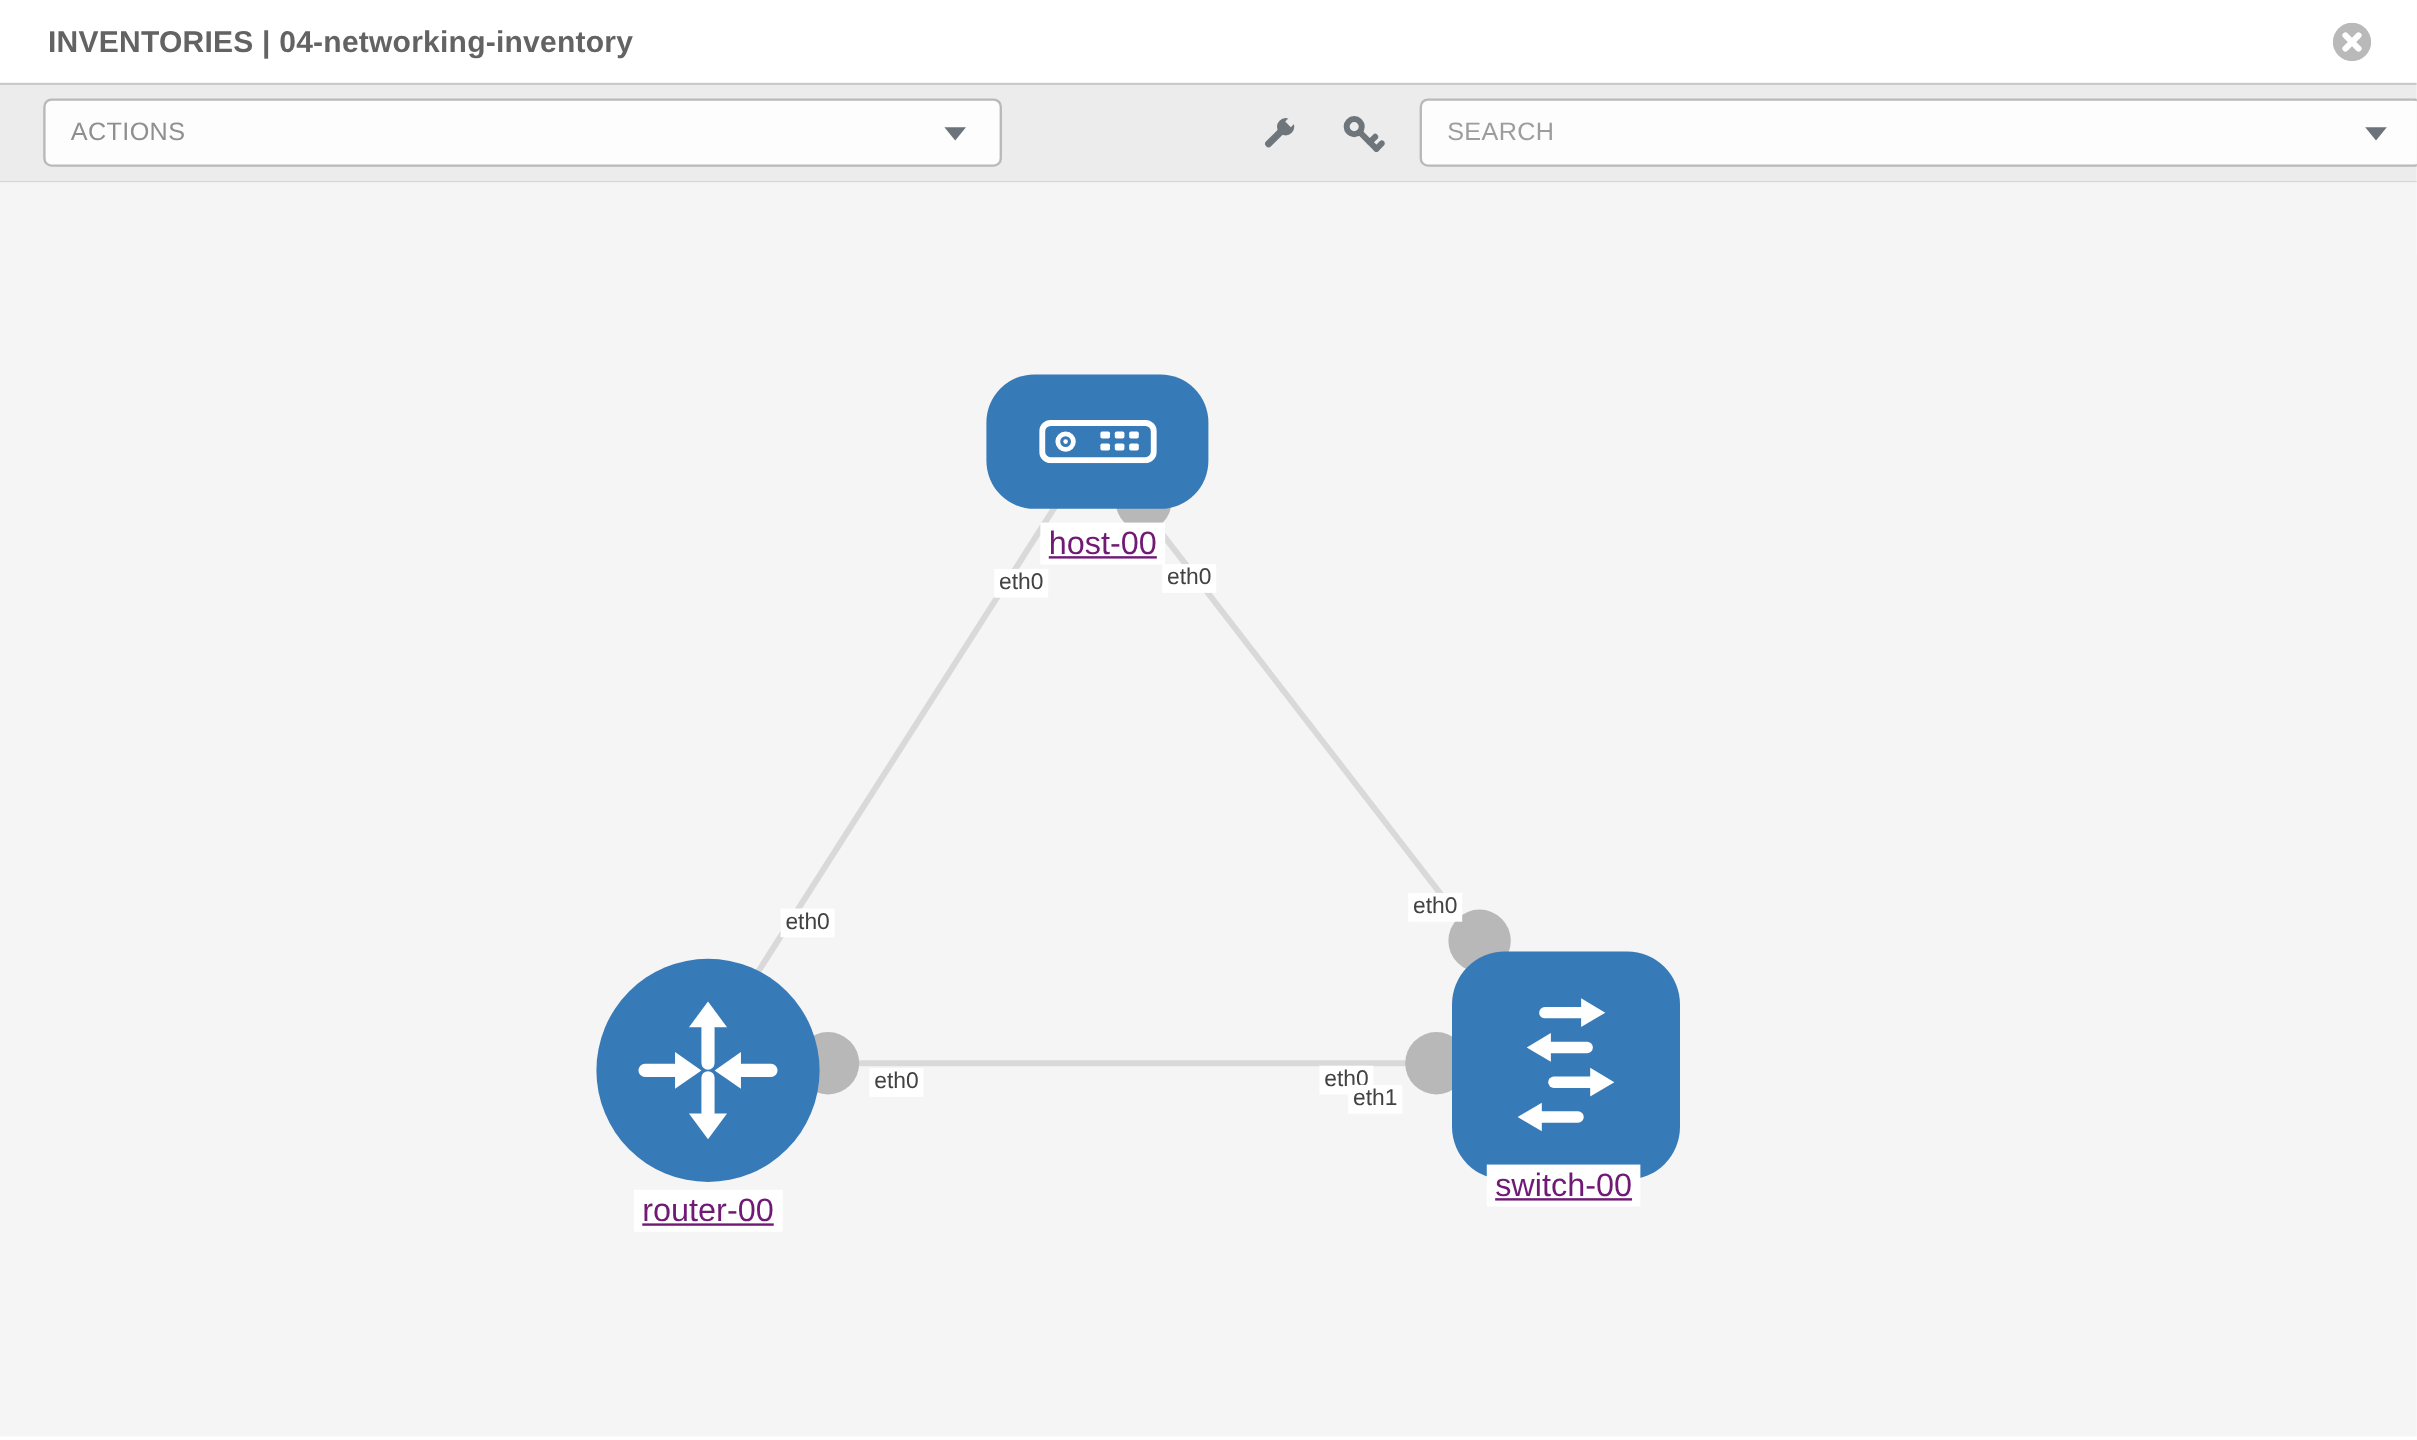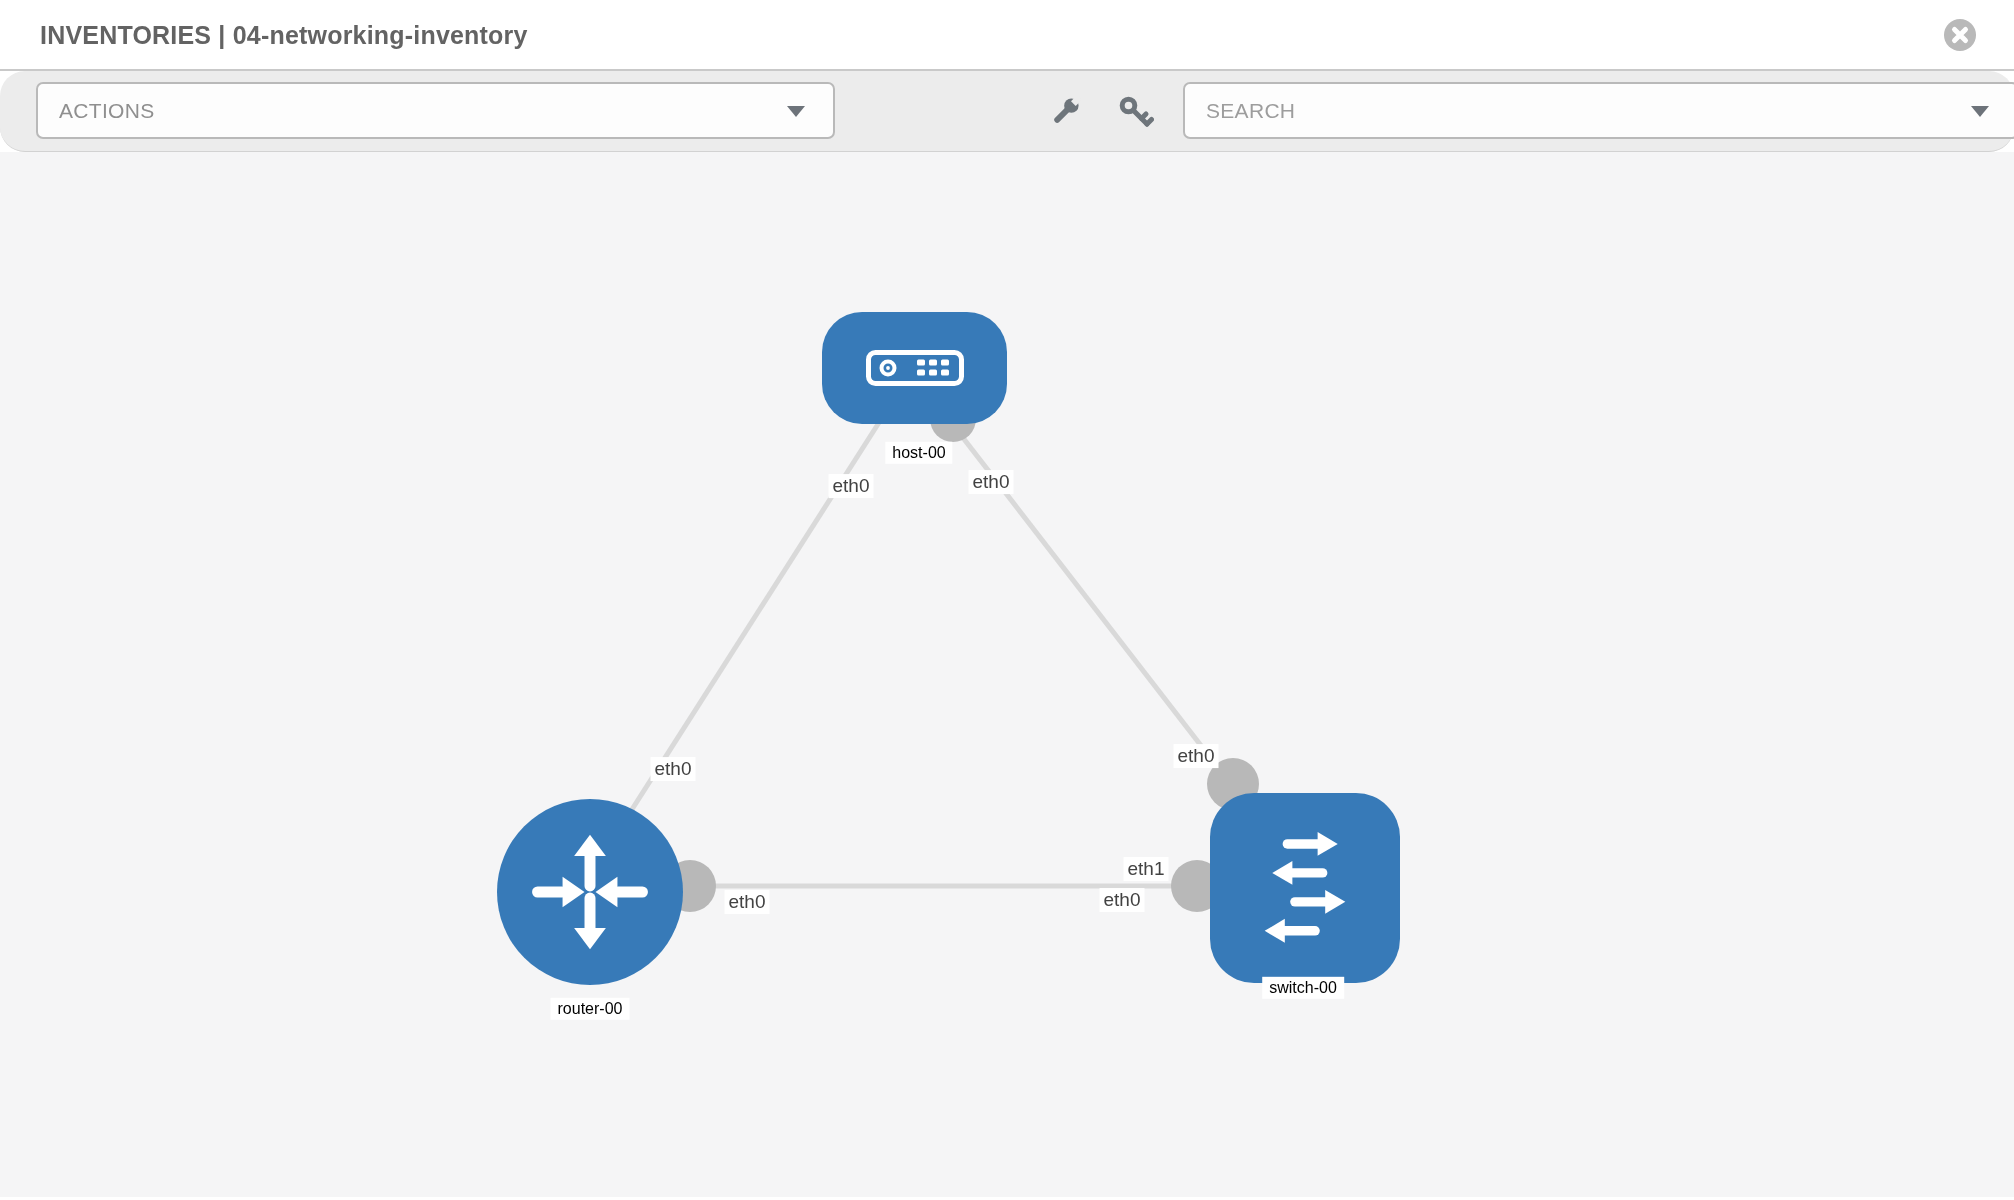--- a/index.html
+++ b/index.html
@@ -13,21 +13,21 @@
 
   
   .header { position: relative; height: 71px; background: #fff; border-bottom: 2px solid #c9c9c9; }
   .title {
     position: absolute; left: 40px; top: 0; line-height: 71px;
     font-size: 25px; font-weight: bold; color: #636363; letter-spacing: .2px;
   }
   .close-btn { position: absolute; left: 1944px; top: 19px; width: 32px; height: 32px; }
 
   
-  .toolbar { position: relative; height: 81px; background: #ececec; border-bottom: 1px solid #d2d2d2; border-radius: 25px; }
+  .toolbar { position: relative; height: 81px; background: #ececec; border-bottom: 1px solid #d2d2d2; }
   .dropdown {
     position: absolute; top: 11px; height: 57px;
     background: #fdfdfd; border: 2px solid #b9b9b9; border-radius: 7px;
     font-size: 21px; cursor: pointer;
   }
   .dropdown.actions { left: 36px; width: 799px; color: #8f8f8f; }
   .dropdown.search  { left: 1183px; width: 836px; color: #9d9d9d; }
   .dd-label { position: absolute; left: 21px; top: 50%; transform: translateY(-50%); letter-spacing: .3px; }
   .caret {
     position: absolute; right: 28px; top: 50%; margin-top: -5px;
@@ -45,21 +45,21 @@
   .node { position: absolute; z-index: 2; background: #377ab8; display: flex; align-items: center; justify-content: center; cursor: move; }
   .node.host   { left: 822px;  top: 160px; width: 185px; height: 112px; border-radius: 40px; }
   .node.router { left: 497px;  top: 647px; width: 186px; height: 186px; border-radius: 50%; }
   .node.switch { left: 1210px; top: 641px; width: 190px; height: 190px; border-radius: 44px; }
 
   .lbl {
     position: absolute; z-index: 4; background: #ffffff; color: #424242;
     white-space: nowrap; transform: translate(-50%, -50%); line-height: 1.15;
   }
   .lbl.port { font-size: 19px; padding: 1px 4px; margin-top: 21px; }
-  .lbl.node-name { font-size: 16px; padding: 2px 7px; color: #000000; }
+  .lbl.node-name { font-size: 27px; padding: 2px 7px; color: #701a75; text-decoration: underline; }
   .lbl.back { z-index: 3; }
   .lbl.front { z-index: 4; }
 </style>
 </head>
 <body>
 
 <div class="header">
   <div class="title">INVENTORIES | 04-networking-inventory</div>
   <button class="close-btn">
     <svg width="32" height="32" viewBox="0 0 32 32">
@@ -171,15 +171,15 @@
   <span class="lbl node-name" style="left:919px;  top:301px;">host-00</span>
   <span class="lbl node-name" style="left:590px;  top:857px;">router-00</span>
   <span class="lbl node-name" style="left:1303px; top:836px;">switch-00</span>
 
   <span class="lbl port" style="left:851px;  top:313px;">eth0</span>
   <span class="lbl port" style="left:991px;  top:309px;">eth0</span>
   <span class="lbl port" style="left:673px;  top:596px;">eth0</span>
   <span class="lbl port" style="left:1196px; top:583px;">eth0</span>
   <span class="lbl port" style="left:747px;  top:729px;">eth0</span>
   <span class="lbl port back" style="left:1122px; top:727px;">eth0</span>
-  <span class="lbl port front" style="left:1146px; top:696px;">eth1</span>
+  <span class="lbl port front" style="left:1146px; top:743px;">eth1</span>
 
 </div>
 
 </body></html>

